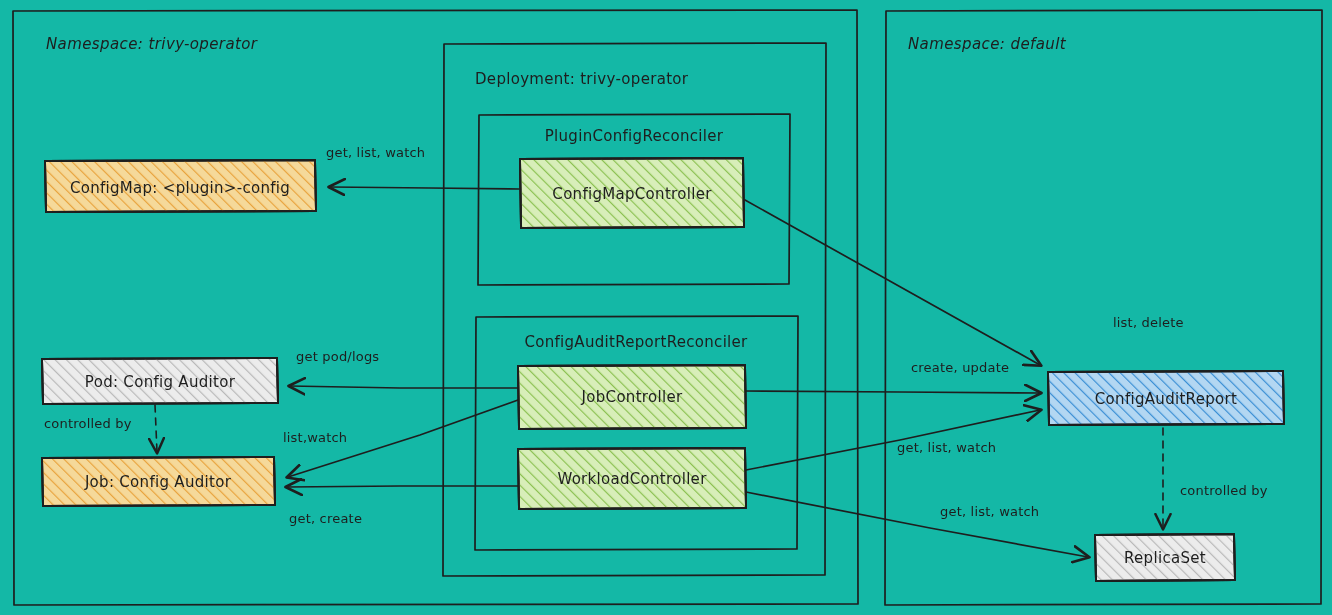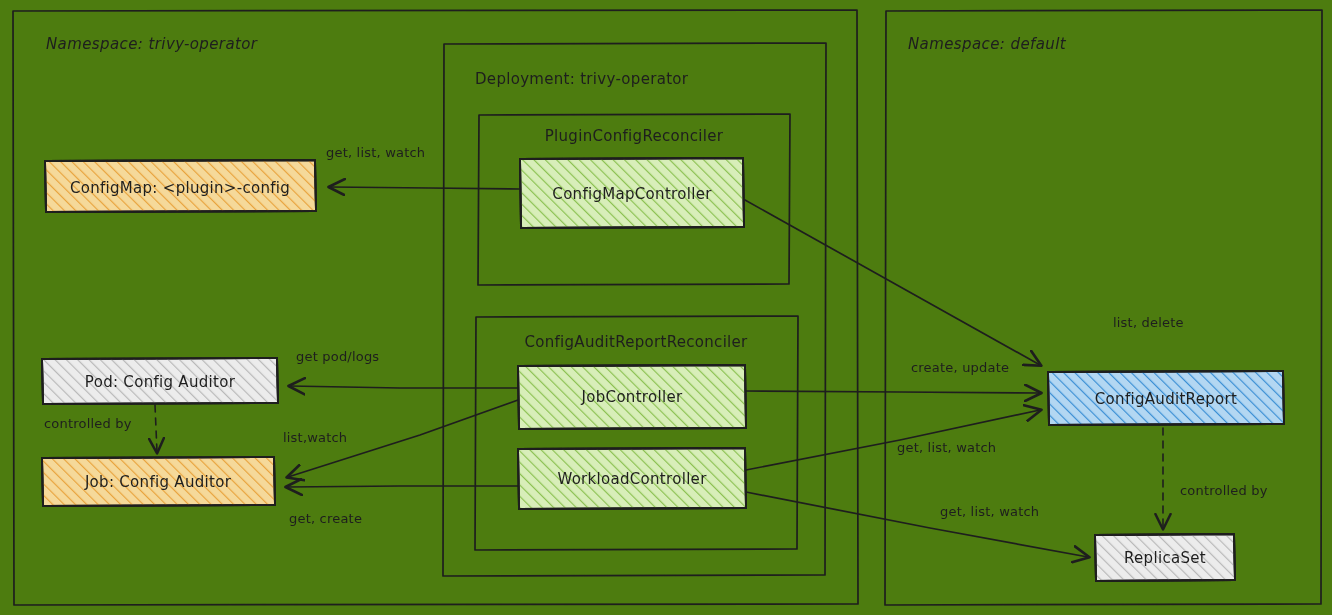--- a/index.html
+++ b/index.html
@@ -1,18 +1,18 @@
 <!DOCTYPE html>
 <html><head>
 <meta charset="utf-8">
 <style>
   html,body{margin:0;padding:0;background:#ffffff;}
   body{width:1332px;height:615px;overflow:hidden;
        font-family:"DejaVu Sans",sans-serif;}
-  #stage{position:relative;width:1332px;height:615px;background:#4d7c0f;}
+  #stage{position:relative;width:1332px;height:615px;background:#14b8a6;}
   svg#diagram{position:absolute;left:0;top:0;width:1332px;height:615px;}
   .node-label{
     font-family:"DejaVu Sans",sans-serif;
     font-size:15px;
     fill:#1e1e1e;
     dominant-baseline:middle;
     text-anchor:middle;
     letter-spacing:0.3px;
   }
   .container-label{

